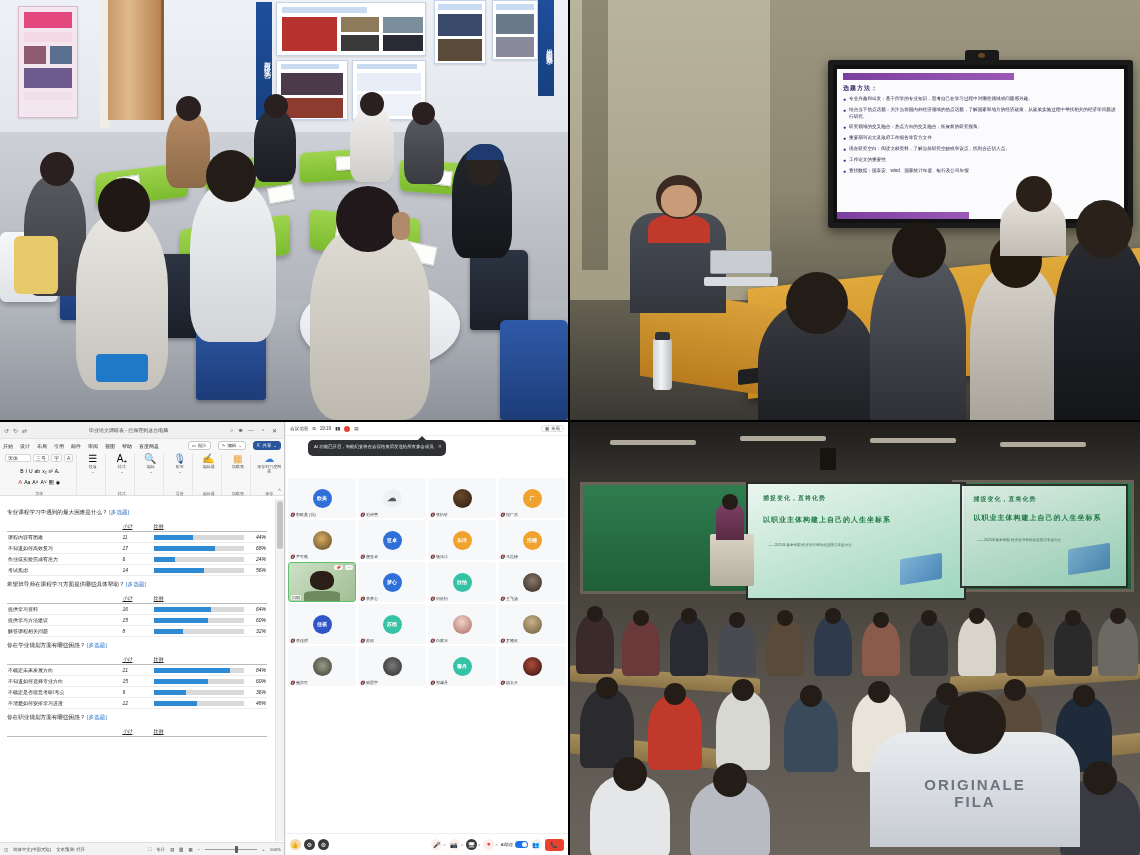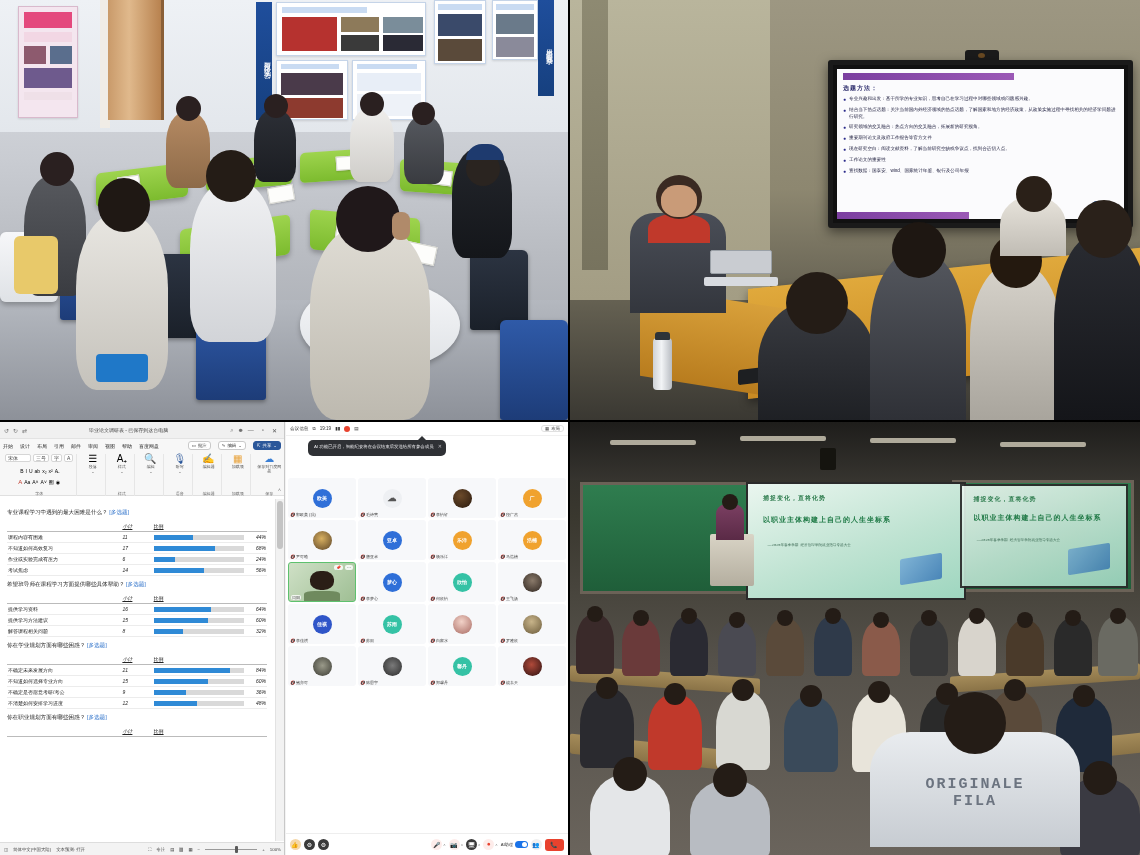--- a/index.html
+++ b/index.html
@@ -192,21 +192,21 @@
   .mb-ic.red{ background:#fdecea; color:#e8422e; }
   .mb-car{ font-size:4px;color:#888; }
   .mb-sp{ flex:1; }
   .ai-toggle{ display:flex;align-items:center;gap:2px;font-size:4.2px;color:#333;}
   .tg{ width:13px;height:7px;border-radius:4px;background:#1a73e8;position:relative;}
   .tg i{ position:absolute;right:1px;top:1px;width:5px;height:5px;border-radius:50%;background:#fff;}
   .endbtn{ background:#e8422e; color:#fff; border-radius:3px; width:19px;height:12px;
     display:flex;align-items:center;justify-content:center;font-size:6px;}
 
   
-  #q-lecture{ background:linear-gradient(180deg,#2b2a28 0%,#3a382f 22%,#55514a 55%,#6a645c 100%);font-family:Liberation Mono, monospace; }
+  #q-lecture{ background:linear-gradient(180deg,#2b2a28 0%,#3a382f 22%,#55514a 55%,#6a645c 100%); }
   .lh-ceiling{ position:absolute;left:0;top:0;width:100%;height:58px;
     background:linear-gradient(180deg,#1e1d1b,#36342f);}
   .lh-light{ position:absolute;height:5px;background:#c8c2b0;border-radius:2px;opacity:.85;}
   .lh-board{ position:absolute;background:linear-gradient(180deg,#2f7d4f,#1f5e39);
     border:3px solid #6b6257;}
   .lh-scr{ position:absolute;background:linear-gradient(160deg,#eaf6ef,#bfe3d2 55%,#9ed6bf);
     border:2px solid #2a2a2a; overflow:hidden;}
   .lh-scr .t1{ position:absolute;left:7%;top:9%;font-size:6px;color:#2f7d4f;font-weight:bold;letter-spacing:1px;}
   .lh-scr .t2{ position:absolute;left:7%;top:27%;font-size:7px;color:#1f7a46;font-weight:bold;letter-spacing:1px;}
   .lh-scr .t3{ position:absolute;left:9%;top:52%;font-size:3.6px;color:#3d6a55;line-height:1.5;}

